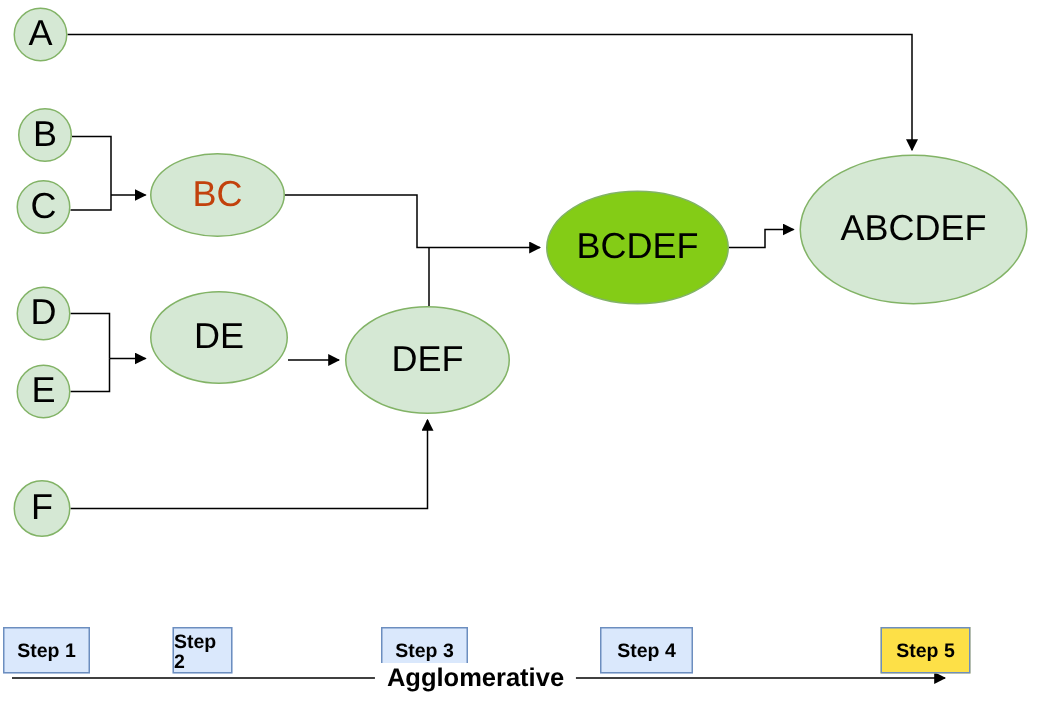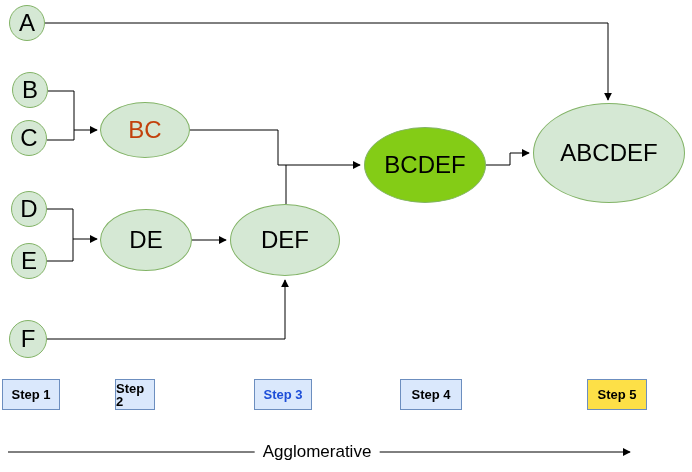--- a/index.html
+++ b/index.html
@@ -31,28 +31,29 @@
   .step {
     position: absolute;
     box-sizing: border-box;
     display: flex;
     align-items: center;
     justify-content: center;
     font-size: 13px;
     font-weight: bold;
     line-height: 1;
     color: #000000;
+    margin-top: 39px;
   }
   .axis-label {
     position: absolute;
     transform: translate(-50%, -50%);
     background: #ffffff;
     padding: 0 8px;
     font-size: 17px;
-    font-weight: normal;
+    font-weight: bold;
     white-space: nowrap;
     color: #000000;
     text-align: center;
   }
 </style>
 </head>
 <body>
 
 <div class="canvas" id="canvas" style="width: 692px; height: 472px; background: rgb(255, 255, 255);">
   <svg id="edge-layer" width="692" height="472">
@@ -93,35 +94,35 @@
       </div>
       <div class="node" style="left: 11px; top: 243px; width: 36px; height: 36px; background: rgb(213, 232, 212); border: 1px solid rgb(130, 179, 102); color: rgb(0, 0, 0);">
         <span>E</span>
       </div>
       <div class="node" style="left: 9px; top: 320px; width: 38px; height: 38px; background: rgb(213, 232, 212); border: 1px solid rgb(130, 179, 102); color: rgb(0, 0, 0);">
         <span>F</span>
       </div>
       <div class="node" style="left: 100px; top: 102px; width: 90px; height: 56px; background: rgb(213, 232, 212); border: 1px solid rgb(130, 179, 102); color: #c2410c;">
         <span>BC</span>
       </div>
-      <div class="node" style="left: 100px; top: 209px; width: 92px; height: 62px; background: rgb(213, 232, 212); border: 1px solid rgb(130, 179, 102); color: rgb(0, 0, 0);">
+      <div class="node" style="left: 100px; top: 194px; width: 92px; height: 62px; background: rgb(213, 232, 212); border: 1px solid rgb(130, 179, 102); color: rgb(0, 0, 0);">
         <span>DE</span>
       </div>
       <div class="node" style="left: 230px; top: 204px; width: 110px; height: 72px; background: rgb(213, 232, 212); border: 1px solid rgb(130, 179, 102); color: rgb(0, 0, 0);">
         <span>DEF</span>
       </div>
       <div class="node" style="left: 364px; top: 127px; width: 122px; height: 76px; background: #84cc16; border: 1px solid rgb(130, 179, 102); color: rgb(0, 0, 0);">
         <span>BCDEF</span>
       </div>
       <div class="node" style="left: 533px; top: 103px; width: 152px; height: 100px; background: rgb(213, 232, 212); border: 1px solid rgb(130, 179, 102); color: rgb(0, 0, 0);">
         <span>ABCDEF</span>
       </div>
     </div>
   <div id="step-layer">
       <div class="step" style="left: 2px; top: 379px; width: 58px; height: 31px; background: rgb(218, 232, 252); border: 1px solid rgb(108, 142, 191); color: rgb(0, 0, 0);">Step 1</div>
       <div class="step" style="left: 115px; top: 379px; width: 40px; height: 31px; background: rgb(218, 232, 252); border: 1px solid rgb(108, 142, 191); color: rgb(0, 0, 0);">Step 2</div>
-      <div class="step" style="left: 254px; top: 379px; width: 58px; height: 31px; background: rgb(218, 232, 252); border: 1px solid rgb(108, 142, 191); color: #1d4ed8;">Step 3</div>
+      <div class="step" style="left: 254px; top: 379px; width: 58px; height: 31px; background: rgb(218, 232, 252); border: 1px solid rgb(108, 142, 191); color: #000000;">Step 3</div>
       <div class="step" style="left: 400px; top: 379px; width: 62px; height: 31px; background: rgb(218, 232, 252); border: 1px solid rgb(108, 142, 191); color: rgb(0, 0, 0); text-align: right;">Step 4</div>
       <div class="step" style="left: 587px; top: 379px; width: 60px; height: 31px; background: #fde047; border: 1px solid rgb(108, 142, 191); color: rgb(0, 0, 0);">Step 5</div>
     </div>
 
   <div class="axis-label" id="axis-label" style="left: 317px; top: 452px; background: rgb(255, 255, 255); color: rgb(0, 0, 0);">Agglomerative</div>
 </div>
 
 </body></html>

